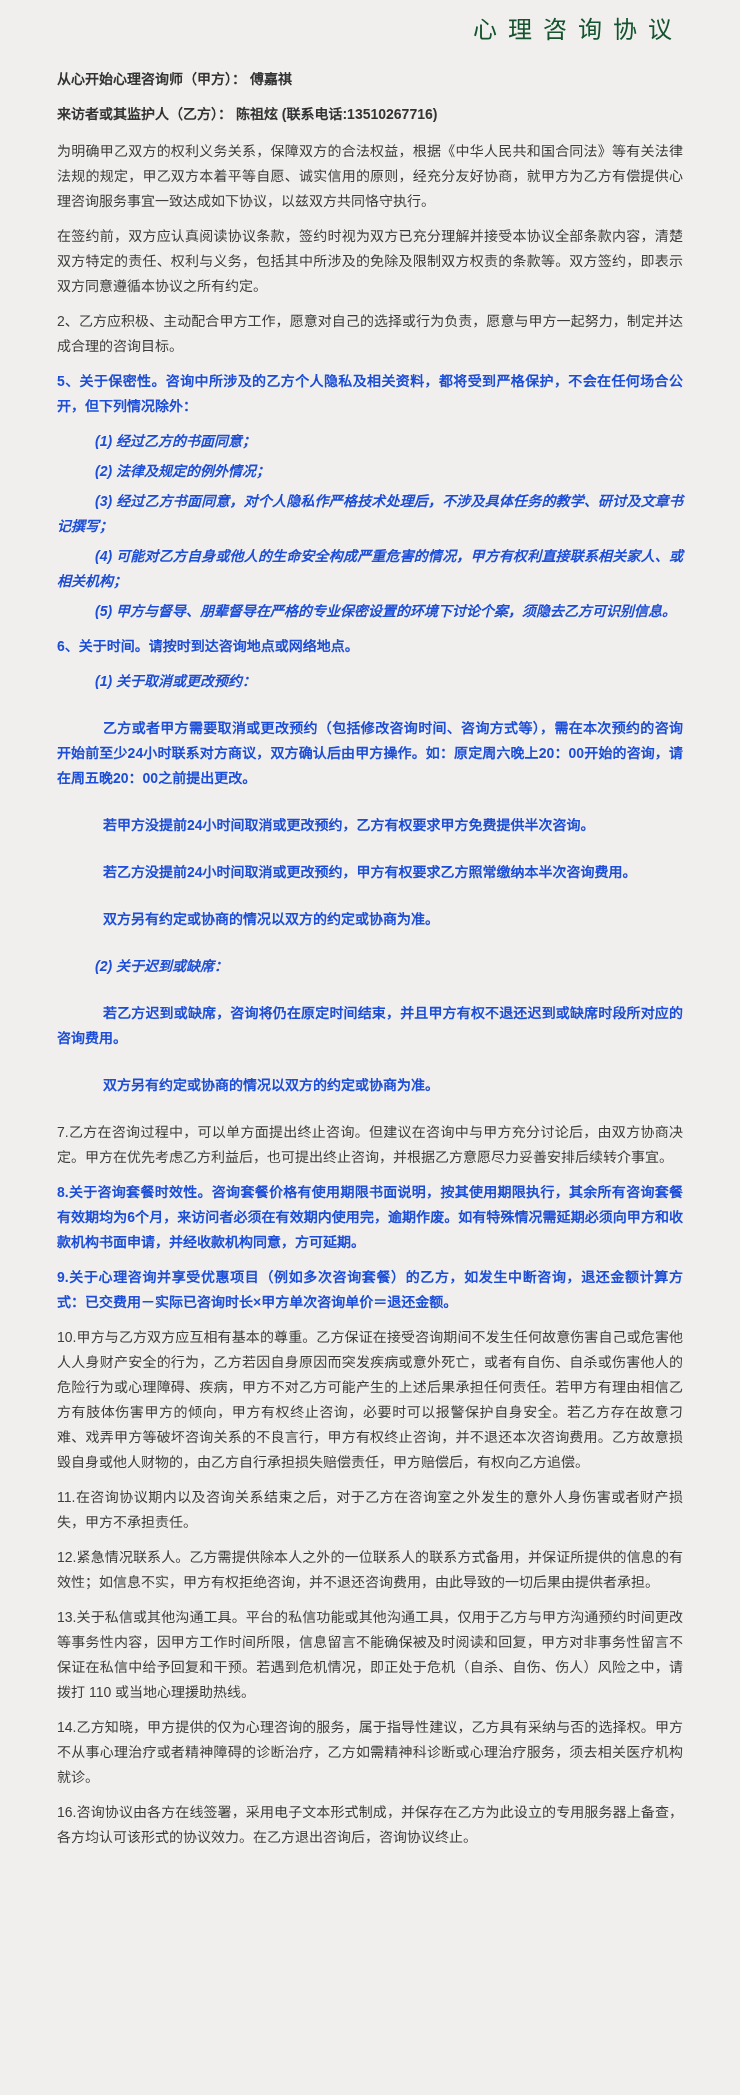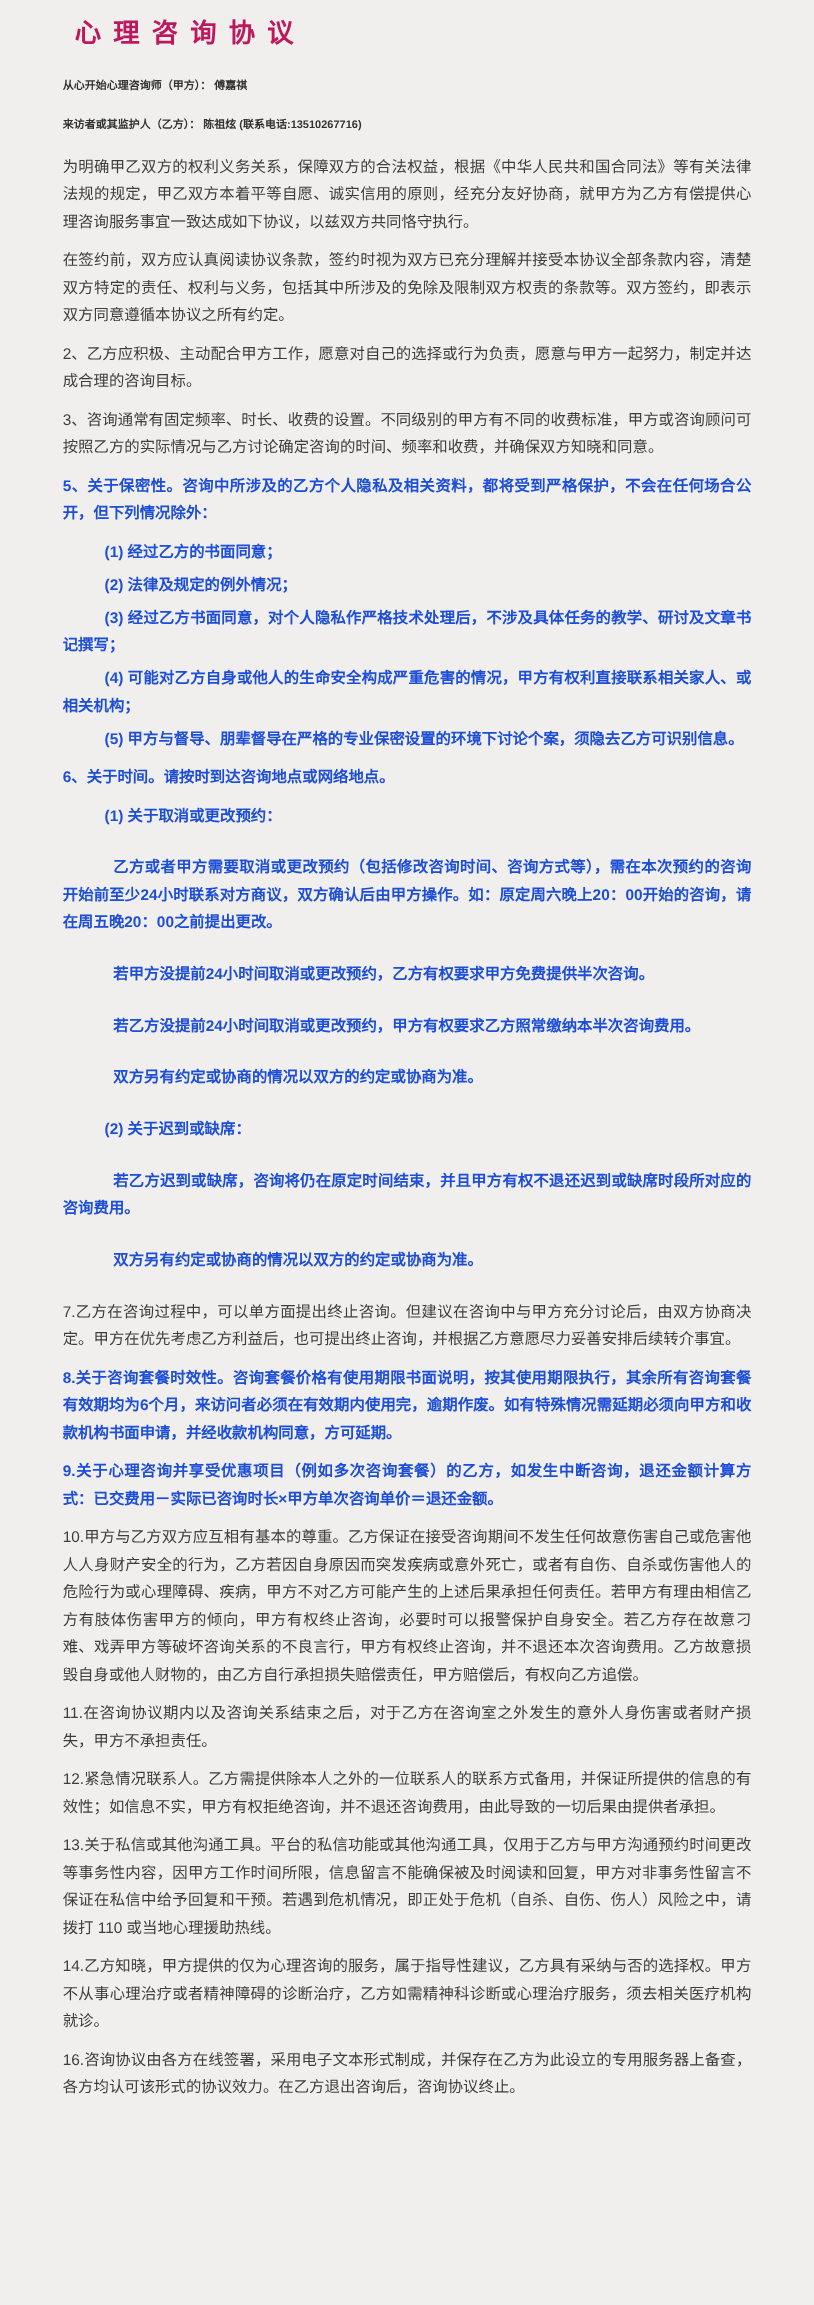--- a/index.html
+++ b/index.html
@@ -7,59 +7,58 @@
     width:740px;
     min-height:2095px;
     background:#f0efed;
     font-family:"Liberation Sans","DejaVu Sans",sans-serif;
     color:#3d3d3d;
     -webkit-font-smoothing:antialiased;
   }
   .doc{padding:6px 57px 26px 57px;}
   .title{
     font-size:24px;
-    font-weight:700;
-    text-align:left;
+    font-weight:400;
+    text-align:right;
     letter-spacing:11px;
     padding-left:11px; 
     margin:4px 0 24px 0;
-    color:#be185d;
+    color:#14532d;
   }
   .party{
-    font-size:10px;
+    font-size:14px;
     font-weight:700;
     line-height:20px;
     margin:15px 0;
     color:#333;
   }
   .body-text .para{
     font-size:14px;
     line-height:25px;
     margin:10px 0;
     text-align:justify;
   }
   .body-text .para.bold{font-weight:700;color:#1d4ed8;}
-  .body-text .para.ind1{text-indent:38px;margin:5px 0;}
+  .body-text .para.ind1{text-indent:38px;margin:5px 0;font-style:italic;}
   .body-text .para.ind2{text-indent:46px;margin:22px 0;}
 </style>
 </head>
 <body style="background: rgb(240, 239, 237); color: rgb(61, 61, 61);">
 
 <div class="doc">
 
   <h1 class="title">心理咨询协议</h1>
 
   <div class="party">从心开始心理咨询师（甲方）： 傅嘉祺</div>
   <div class="party">来访者或其监护人（乙方）： 陈祖炫 (联系电话:13510267716)</div>
 
   <div class="body-text">
       <p class="para">为明确甲乙双方的权利义务关系，保障双方的合法权益，根据《中华人民共和国合同法》等有关法律法规的规定，甲乙双方本着平等自愿、诚实信用的原则，经充分友好协商，就甲方为乙方有偿提供心理咨询服务事宜一致达成如下协议，以兹双方共同恪守执行。</p>
       <p class="para">在签约前，双方应认真阅读协议条款，签约时视为双方已充分理解并接受本协议全部条款内容，清楚双方特定的责任、权利与义务，包括其中所涉及的免除及限制双方权责的条款等。双方签约，即表示双方同意遵循本协议之所有约定。</p>
       <p class="para">2、乙方应积极、主动配合甲方工作，愿意对自己的选择或行为负责，愿意与甲方一起努力，制定并达成合理的咨询目标。</p>
-      <p class="para">3、咨询通常有固定频率、时长、收费的设置。不同级别的甲方有不同的收费标准，甲方或咨询顾问可按照乙方的实际情况与乙方讨论确定咨询的时间、频率和收费，并确保双方知晓和同意。</p>
       <p class="para bold">5、关于保密性。咨询中所涉及的乙方个人隐私及相关资料，都将受到严格保护，不会在任何场合公开，但下列情况除外：</p>
       <p class="para bold ind1">(1) 经过乙方的书面同意；</p>
       <p class="para bold ind1">(2) 法律及规定的例外情况；</p>
       <p class="para bold ind1">(3) 经过乙方书面同意，对个人隐私作严格技术处理后，不涉及具体任务的教学、研讨及文章书记撰写；</p>
       <p class="para bold ind1">(4) 可能对乙方自身或他人的生命安全构成严重危害的情况，甲方有权利直接联系相关家人、或相关机构；</p>
       <p class="para bold ind1">(5) 甲方与督导、朋辈督导在严格的专业保密设置的环境下讨论个案，须隐去乙方可识别信息。</p>
       <p class="para bold">6、关于时间。请按时到达咨询地点或网络地点。</p>
       <p class="para bold ind1">(1) 关于取消或更改预约：</p>
       <p class="para bold ind2">乙方或者甲方需要取消或更改预约（包括修改咨询时间、咨询方式等），需在本次预约的咨询开始前至少24小时联系对方商议，双方确认后由甲方操作。如：原定周六晚上20：00开始的咨询，请在周五晚20：00之前提出更改。</p>
       <p class="para bold ind2">若甲方没提前24小时间取消或更改预约，乙方有权要求甲方免费提供半次咨询。</p>

